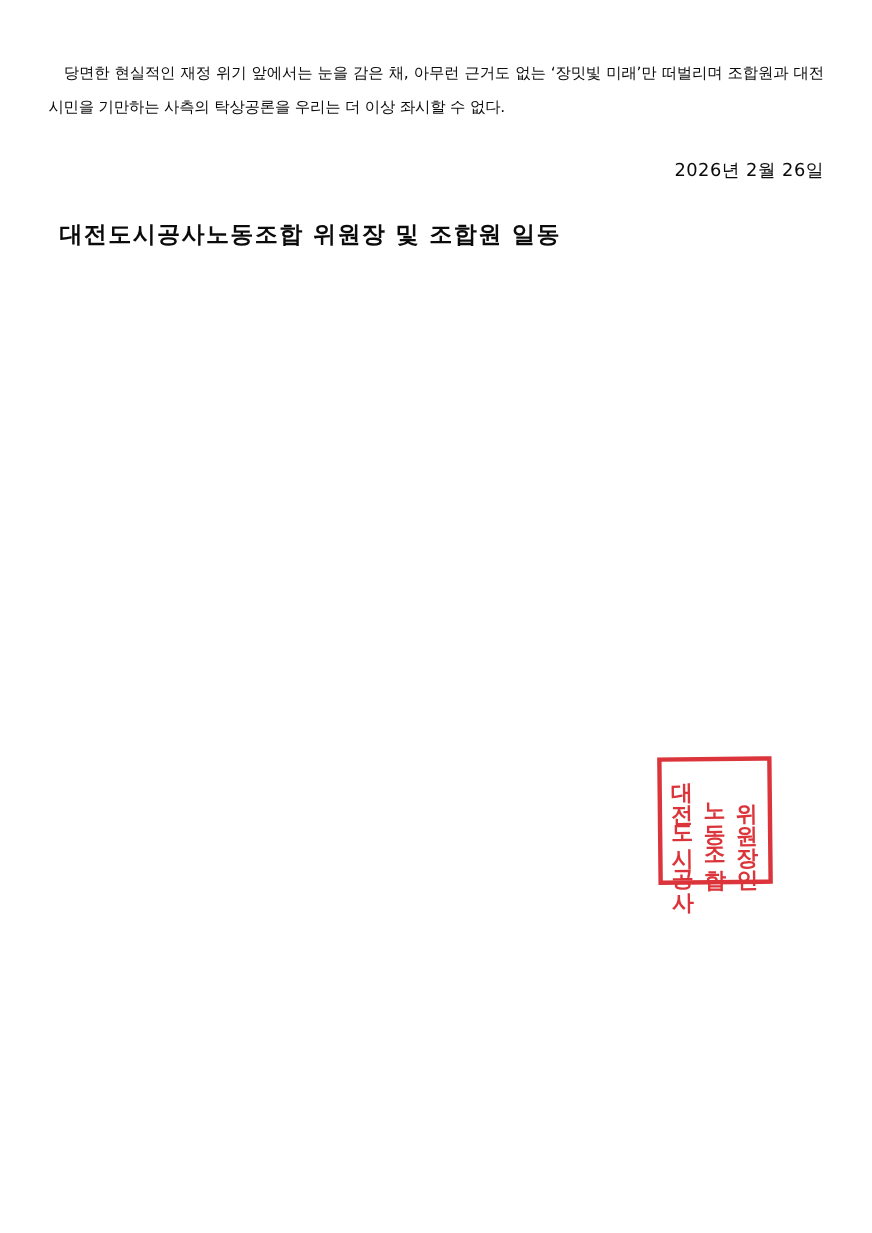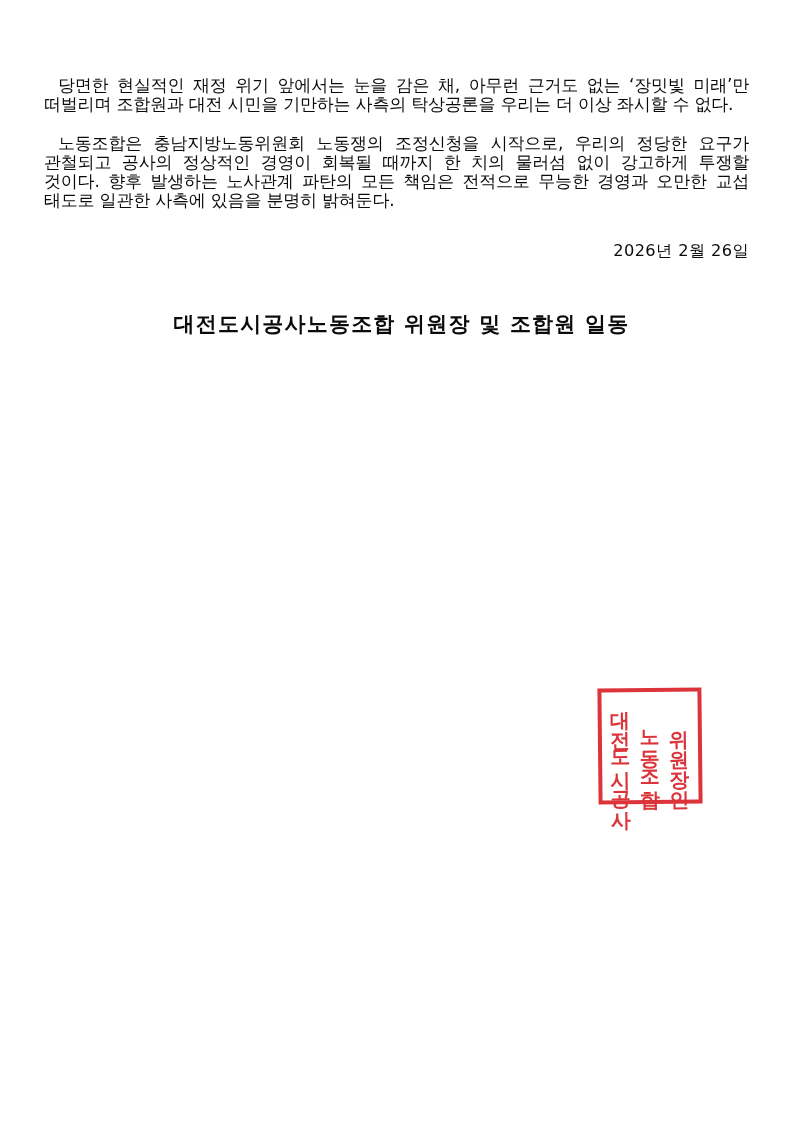--- a/index.html
+++ b/index.html
@@ -18,42 +18,41 @@
   }
   .page {
     position: absolute;
     top: 0; left: 0;
     width: 793px;
     height: 1121px;
     box-sizing: border-box;
     padding: 52px 44px 0 44px;
   }
   .body-text {
-    font-size: 17px;
-    line-height: 19px;
+    font-size: 14px;
+    line-height: 31px;
     letter-spacing: -0.2px;
     text-align: justify;
     text-justify: inter-character;
     word-break: keep-all;
-    margin-top: 24px;
   }
   p.para {
     margin: 0 0 20px 0;
     text-indent: 14px;
   }
   .date-line {
     margin: 30px 0 0 0;
     text-align: right;
     font-size: 16.2px;
     letter-spacing: 0.4px;
   }
   .signature-wrap {
     position: relative;
-    margin-top: 48px;
-    text-align: center;
+    margin-top: 33px;
+    text-align: left;
   }
   .signature-line {
     font-size: 21px;
     font-weight: 700;
     letter-spacing: 1.2px;
     display: inline-block;
     padding-left: 10px;
   }
   
   .seal {
@@ -90,21 +89,20 @@
     justify-content: space-around;
     align-items: center;
   }
 </style>
 </head>
 <body>
 
 <div class="page">
   <div class="body-text">
     <p class="para">당면한 현실적인 재정 위기 앞에서는 눈을 감은 채, 아무런 근거도 없는 ‘장밋빛 미래’만 떠벌리며 조합원과 대전 시민을 기만하는 사측의 탁상공론을 우리는 더 이상 좌시할 수 없다.</p>
-    <p class="para">노동조합은 충남지방노동위원회 노동쟁의 조정신청을 시작으로, 우리의 정당한 요구가 관철되고 공사의 정상적인 경영이 회복될 때까지 한 치의 물러섬 없이 강고하게 투쟁할 것이다. 향후 발생하는 노사관계 파탄의 모든 책임은 전적으로 무능한 경영과 오만한 교섭 태도로 일관한 사측에 있음을 분명히 밝혀둔다.</p>
   </div>
 
   <div class="date-line">2026년 2월 26일</div>
 
   <div class="signature-wrap">
     <span class="signature-line">대전도시공사노동조합 위원장 및 조합원 일동</span>
   </div>
 </div>
 
 <div class="seal">

